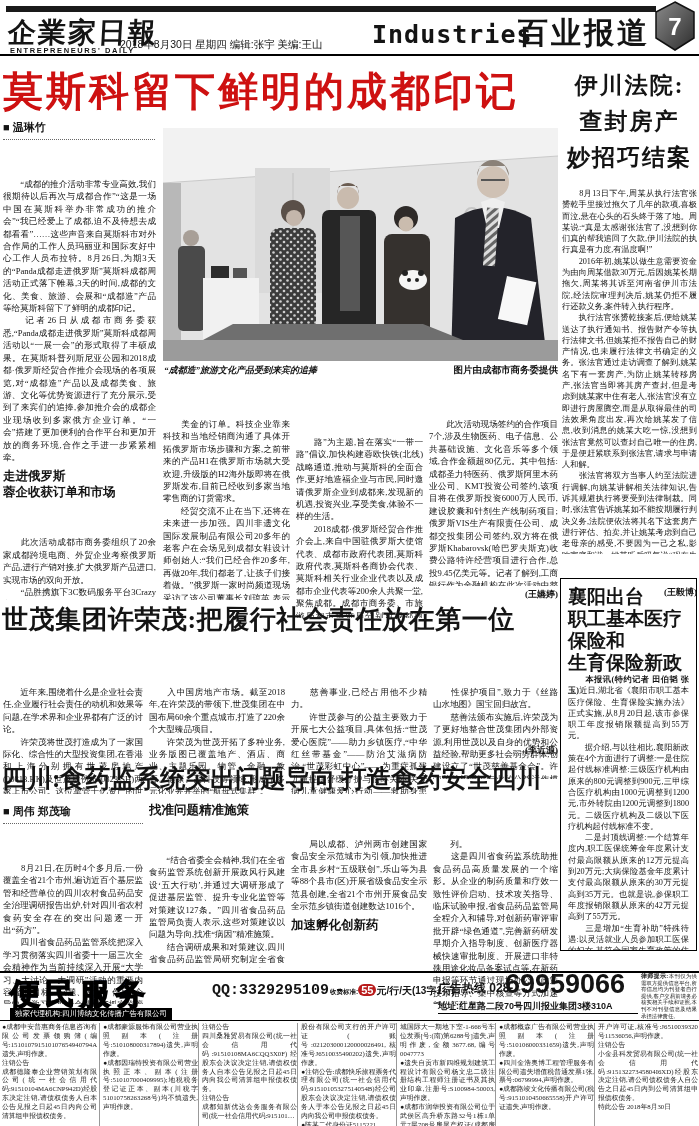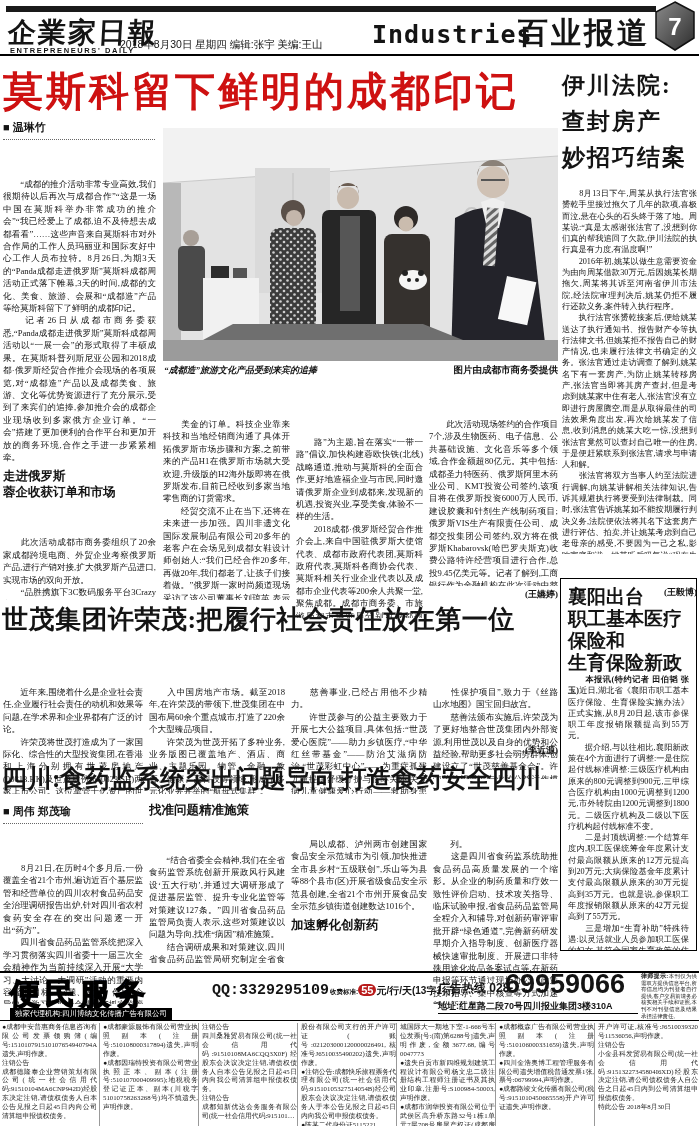--- a/index.html
+++ b/index.html
@@ -19,21 +19,21 @@
   .m-headline{position:absolute;left:3px;top:64px;width:560px;font-size:40px;font-weight:900;color:#ce1111;letter-spacing:3px;white-space:nowrap;}
   .byline{position:absolute;font-size:11px;font-weight:bold;font-family:"Liberation Sans",sans-serif;border-bottom:1px dotted #666;padding-bottom:4px;}
   .col{position:absolute;overflow:hidden;}
   .bt{font-size:8.6px;line-height:12.4px;text-align:justify;white-space:pre-line;margin-top:36px;}
   .sh{font-size:12.5px;line-height:16px;font-weight:900;font-family:"Liberation Sans",sans-serif;margin:5px 0 4px 0;white-space:pre-line;}
   .photo{position:absolute;left:163px;top:128px;width:395px;height:233px;background:#ddd;}
   .cap-l{position:absolute;left:164px;top:364px;width:240px;font-size:9px;font-style:italic;font-weight:bold;}
   .cap-r{position:absolute;left:408px;top:364px;width:150px;font-size:9.5px;font-weight:900;text-align:right;font-family:"Liberation Sans",sans-serif;}
   .credit{font-size:9px;font-weight:bold;text-align:right;}
   
-  .y-headline{position:absolute;left:562px;top:68px;width:135px;font-size:23px;font-weight:900;line-height:36px;letter-spacing:2px;white-space:pre-line;}
+  .y-headline{position:absolute;left:562px;top:68px;width:135px;font-size:23px;font-weight:900;line-height:36px;letter-spacing:2px;white-space:pre-line;text-align:center;}
   .bt2{font-size:8.2px;line-height:11.3px;text-align:justify;white-space:pre-line;}
   .xy-box{position:absolute;left:560px;top:578px;width:137px;height:373px;border:1px solid #000;box-sizing:border-box;padding:7px 7px;overflow:hidden;}
   .xy-title{font-size:19px;font-weight:900;line-height:22px;white-space:pre-line;}
   
   .s-headline{position:absolute;left:2px;top:602px;width:558px;font-size:26px;font-weight:900;letter-spacing:0.5px;white-space:nowrap;}
   
   .c-headline{position:absolute;left:2px;top:762px;width:558px;font-size:25px;font-weight:900;white-space:nowrap;}
   
   .svc-rule{position:absolute;left:0;top:971px;width:699px;height:2px;background:#000;}
   .svc-title{position:absolute;left:10px;top:974px;font-size:30px;font-weight:900;letter-spacing:5px;color:#1d4ed8;-webkit-text-stroke:1.4px #000;text-shadow:0 0 1px #000;text-align:right;}

